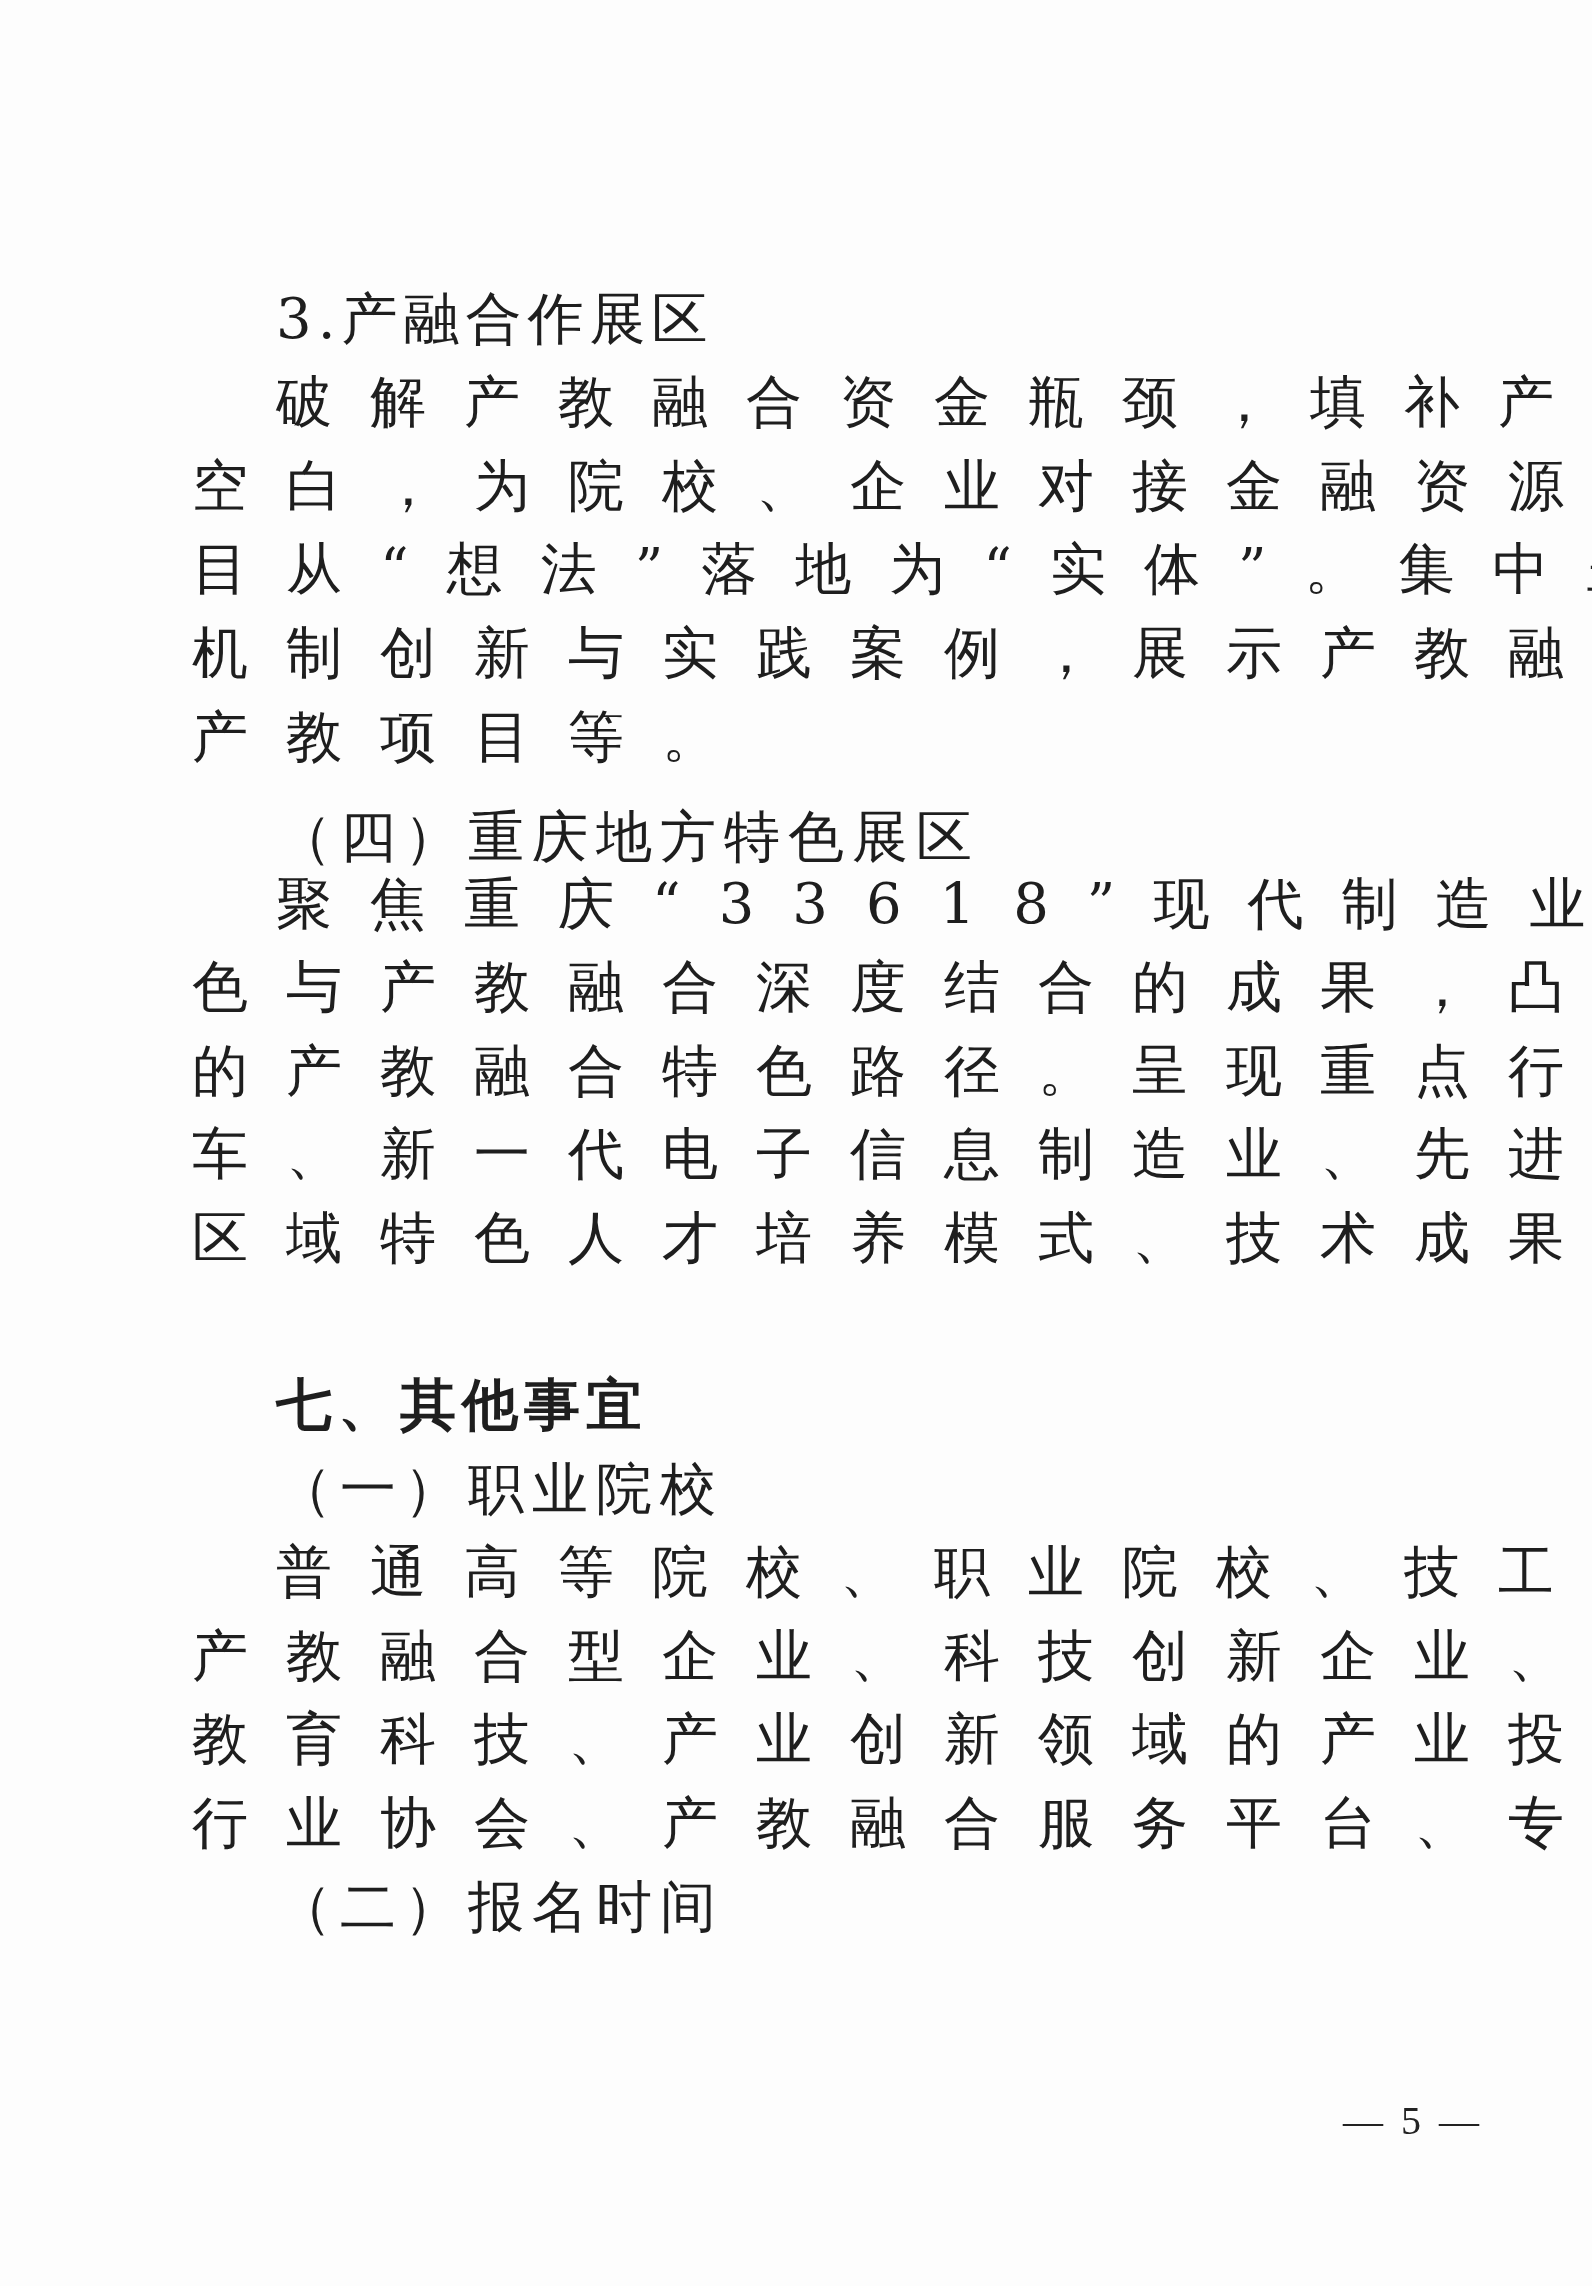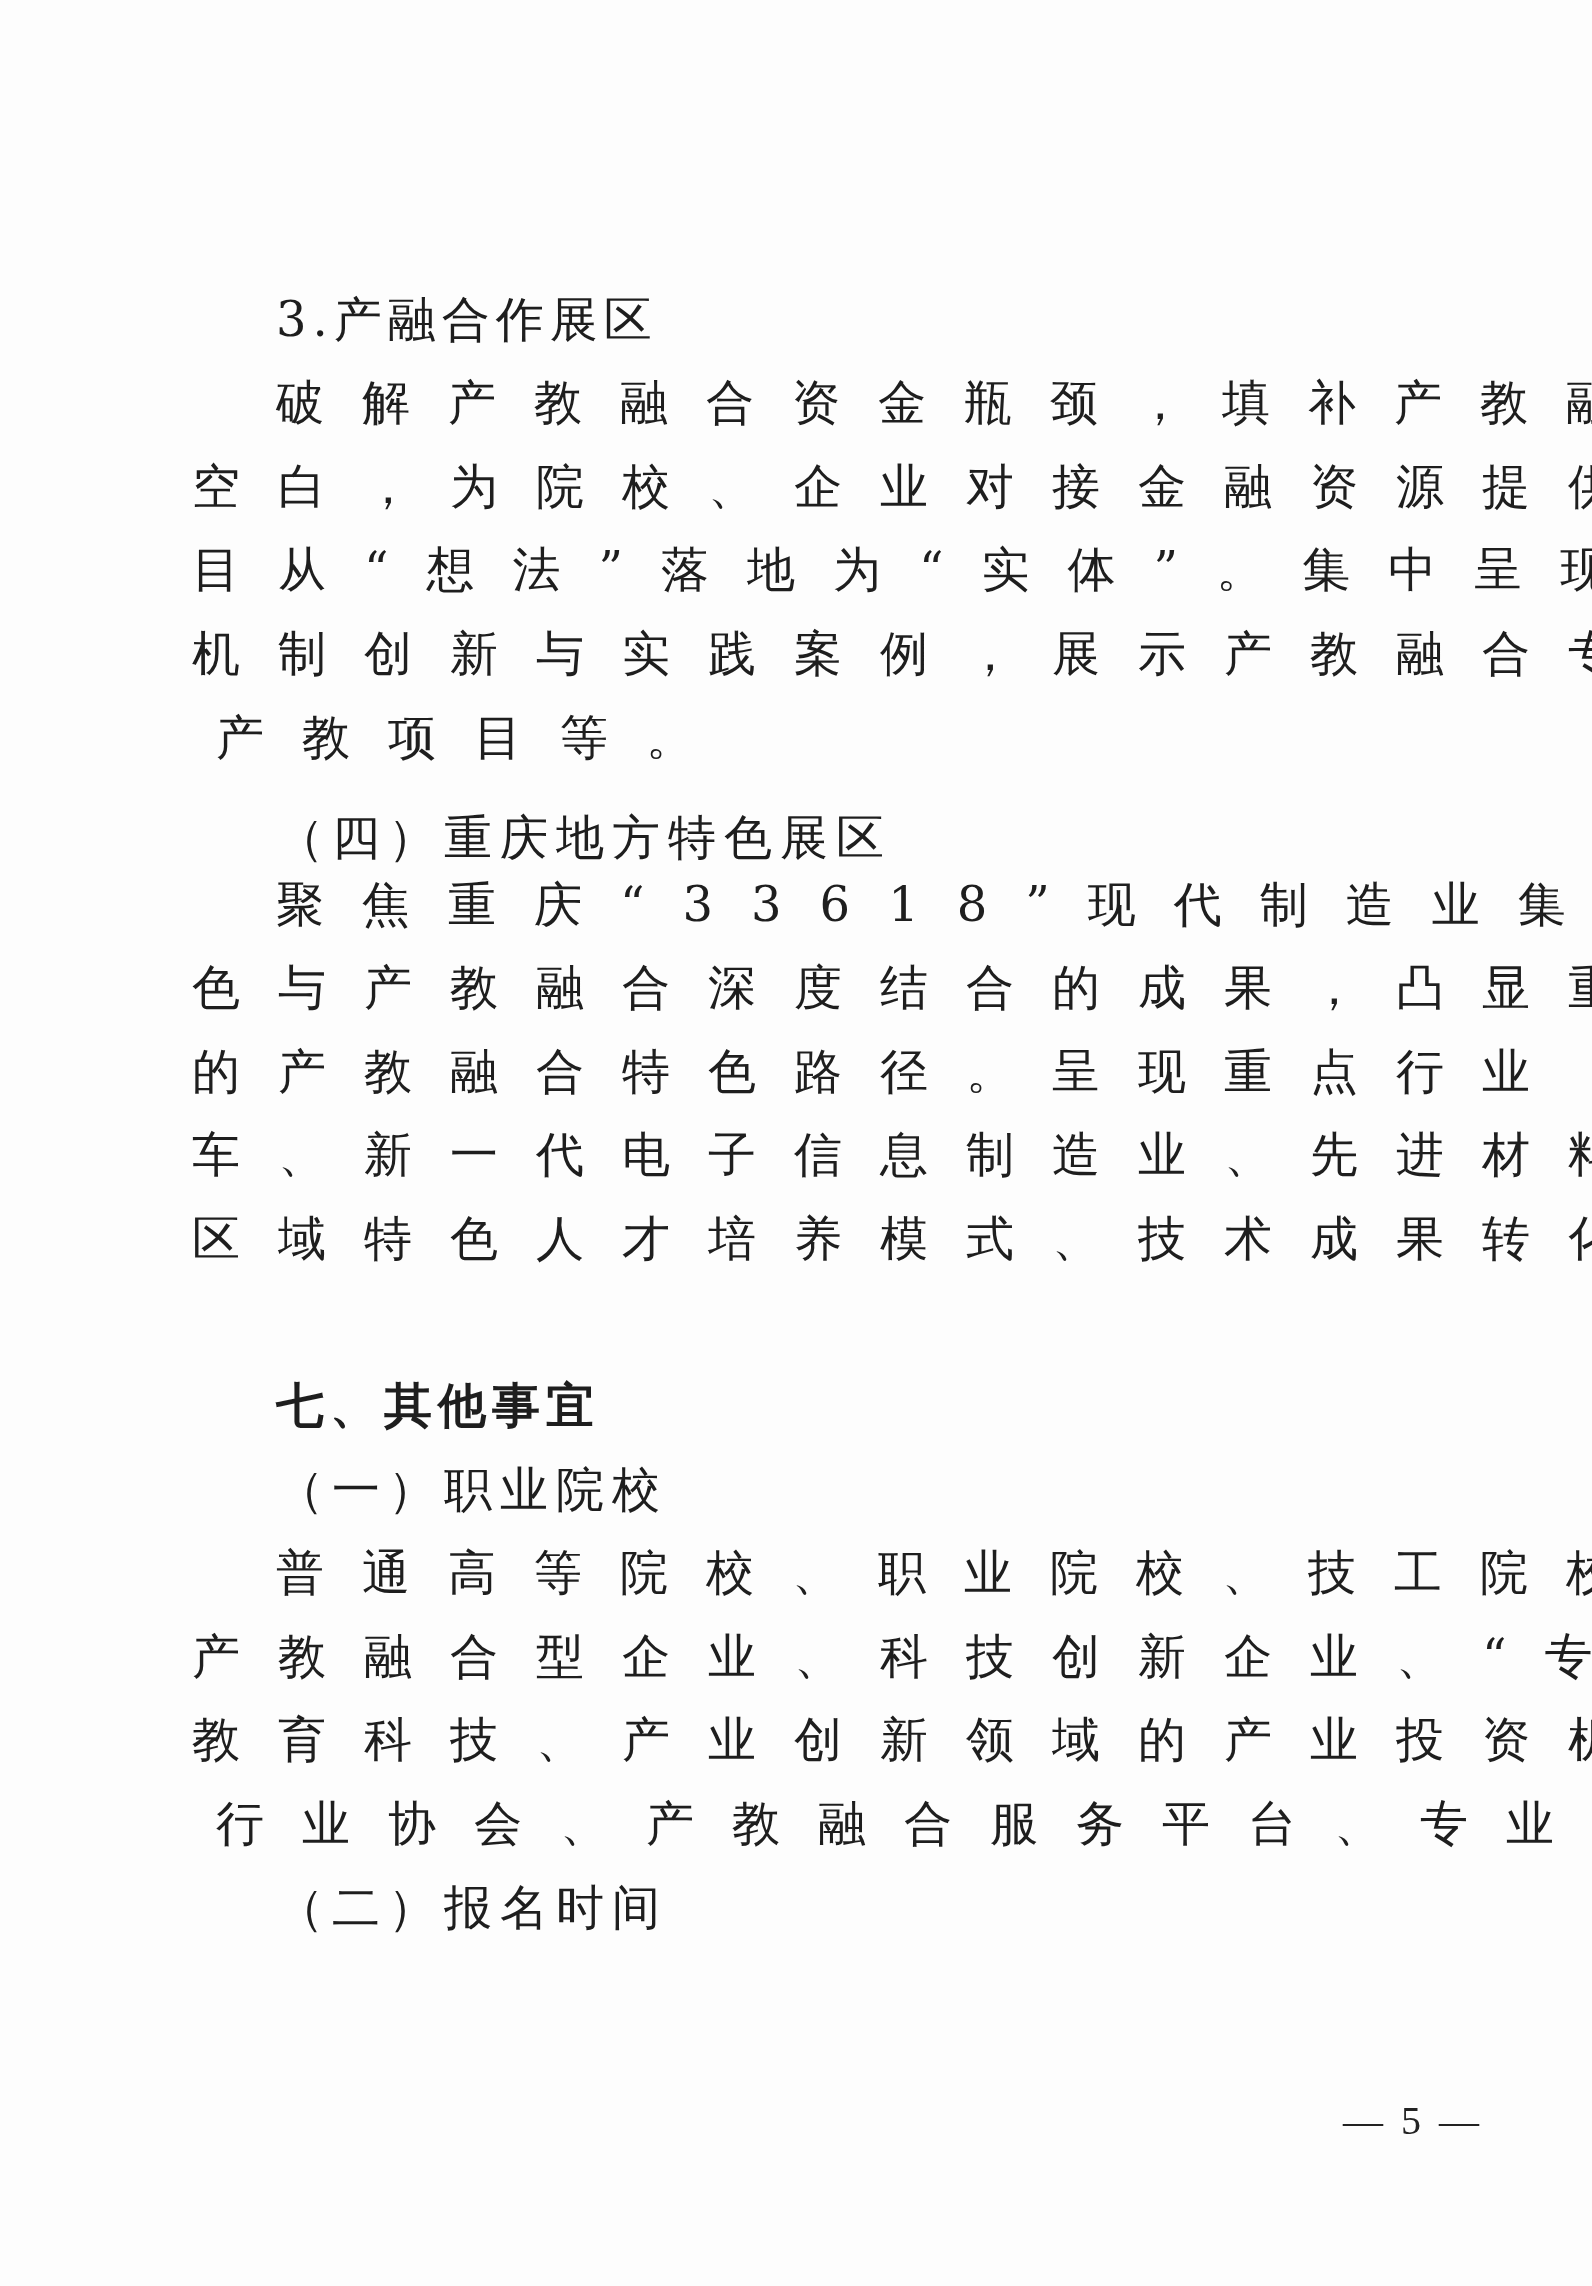--- a/index.html
+++ b/index.html
@@ -11,29 +11,29 @@
     color: #1e1e1e;
     font-family: "DejaVu Serif", "Liberation Serif", serif;
   }
   .page { position: absolute; left: 0; top: 0; width: 1592px; height: 2287px; }
   .line {
     position: absolute;
     left: 192px;
     width: 1234px;
     height: 84px;
     line-height: 84px;
-    font-size: 48px;
+    font-size: 56px;
     letter-spacing: 38px;
     white-space: nowrap;
     text-align: justify;
     text-align-last: justify;
     font-weight: 300;
   }
   .line.indent { left: 276px; width: 1150px; }
-  .line.short { text-align-last: left; margin-left: 24px; }
+  .line.short { text-align-last: left; }
   .line.h1 {
     font-family: "DejaVu Sans", "Liberation Sans", sans-serif;
     font-weight: bold;
     letter-spacing: 6px;
     text-align-last: left;
   }
   .line.h2 {
     letter-spacing: 8px;
     text-align-last: left;
   }

